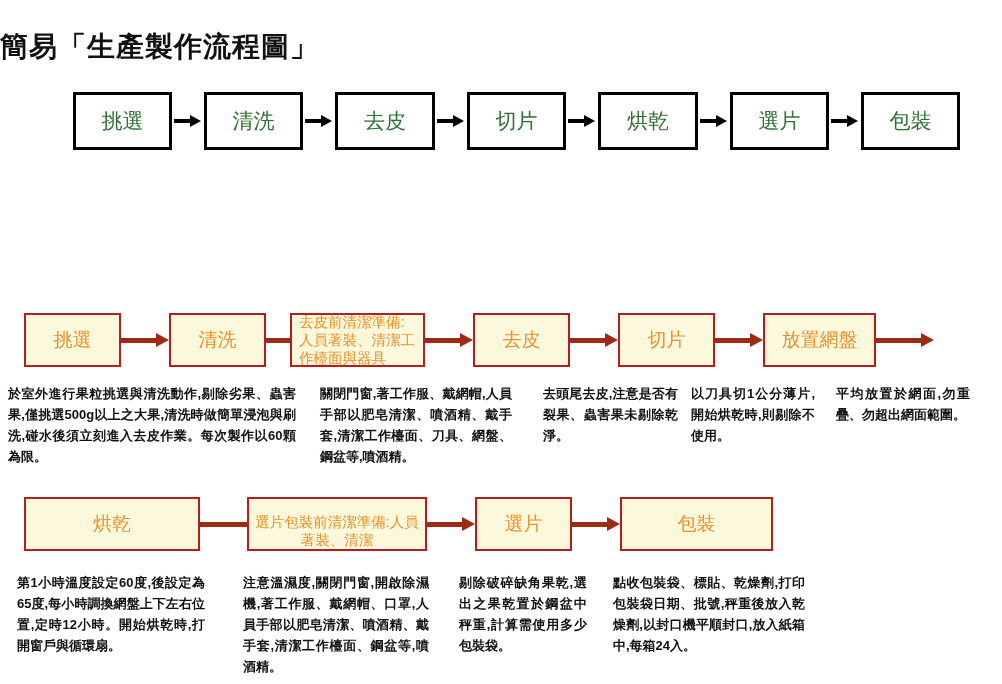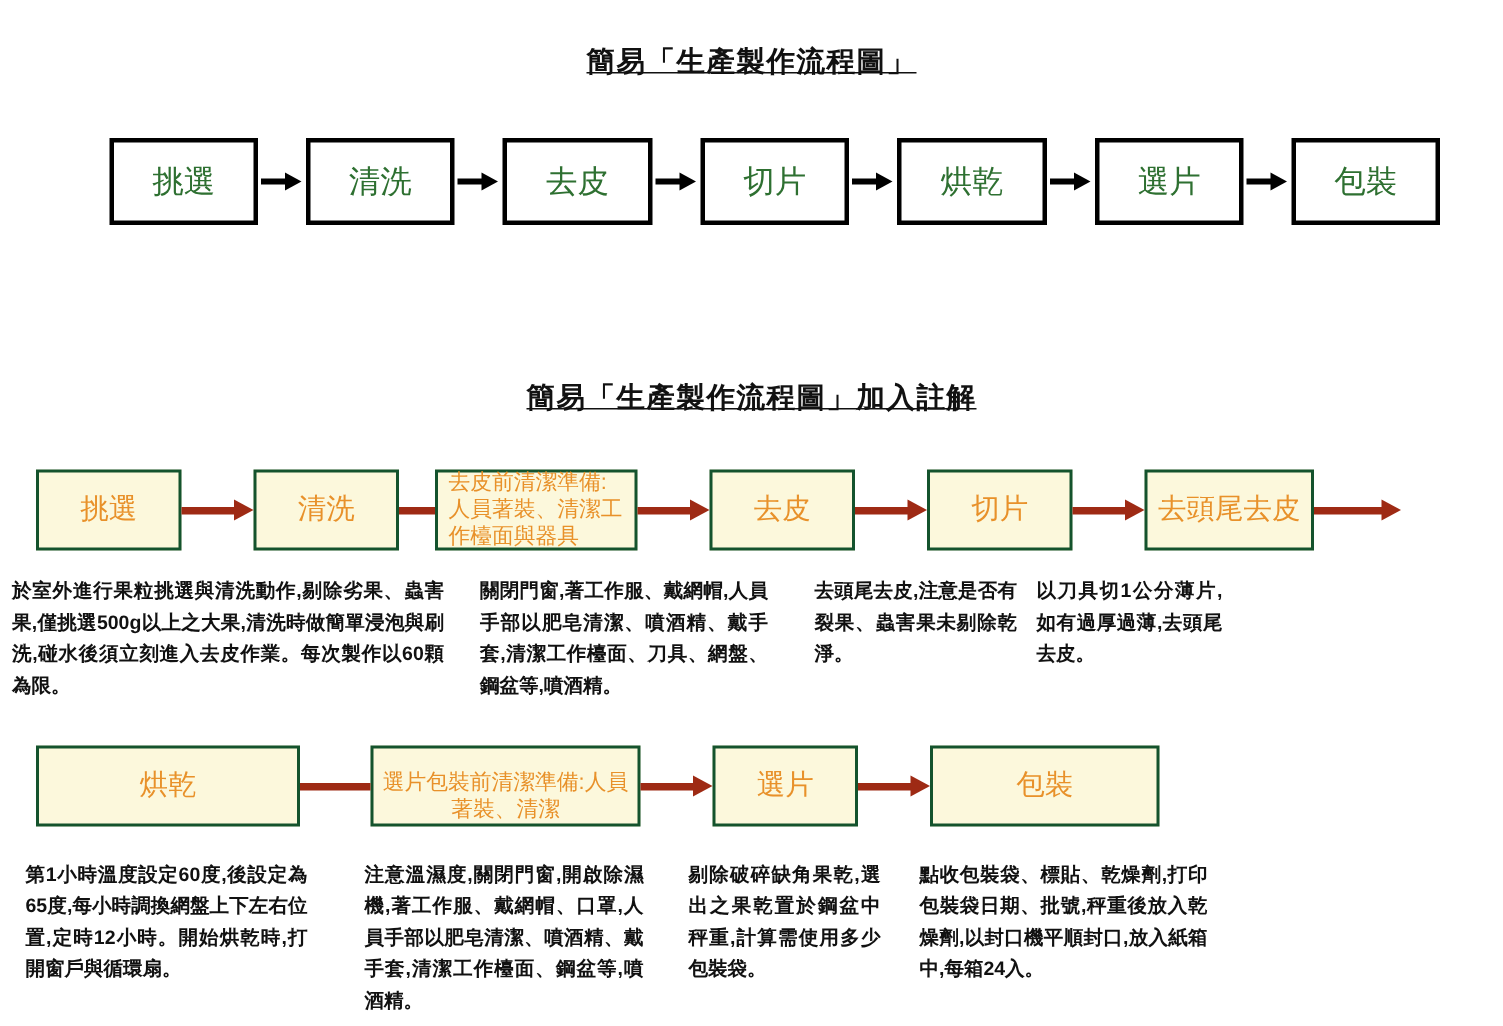--- a/index.html
+++ b/index.html
@@ -10,26 +10,25 @@
     color:#000;
     overflow:hidden;
     position:relative;
   }
   .page{position:relative;width:1002px;height:684px;}
 
   
   .title{
     position:absolute;
     width:100%;
-    text-align:center;
+    text-align:left;
     font-weight:bold;
-    font-size:19px;
+    font-size:28px;
     letter-spacing:1px;
     color:#111;
-    text-decoration:underline;
   }
   #title-1{top:28px;}
   #title-2{top:252px;}
 
   
   .row{position:absolute;display:flex;align-items:center;}
 
   
   .box-plain{
     border:3px solid #000;
@@ -54,21 +53,21 @@
   .arrow-plain::after{
     content:"";position:absolute;left:18px;top:0px;
     width:0;height:0;
     border-top:6px solid transparent;
     border-bottom:6px solid transparent;
     border-left:11px solid #000;
   }
 
   
   .box-note{
-    border:2px solid #14532d;
+    border:2px solid #b91c1c;
     background:#fcf8dc;
     color:#e8912a;
     font-size:19px;
     display:flex;
     align-items:center;
     justify-content:center;
     box-sizing:border-box;
     height:54px;
     line-height:1.25;
     text-align:center;
@@ -140,21 +139,20 @@
     <div class="arrow-plain"></div>
     <div class="box-plain" style="width:99px;">
       <span>選片</span>
     </div>
     <div class="arrow-plain"></div>
     <div class="box-plain" style="width:99px;">
       <span>包裝</span>
     </div>
   </div>
 
-  <div class="title" id="title-2">簡易「生產製作流程圖」加入註解</div>
 
   <div class="row" style="left:24px;top:313px;">
 
     <div class="box-note" style="width:97px;">
       <span>挑選</span>
     </div>
     <div class="arrow-note" style="width:48px;">
       <div class="shaft" style="width:36px;"></div>
         <div class="head" style="left:35px;"></div>
     </div>
@@ -184,32 +182,33 @@
 
     <div class="box-note" style="width:97px;">
       <span>切片</span>
     </div>
     <div class="arrow-note" style="width:48px;">
       <div class="shaft" style="width:36px;"></div>
         <div class="head" style="left:35px;"></div>
     </div>
 
     <div class="box-note" style="width:113px;">
-      <span>去頭尾去皮</span>
+      <span>放置網盤</span>
     </div>
     <div class="arrow-note" style="width:58px;">
       <div class="shaft" style="width:46px;"></div>
         <div class="head" style="left:45px;"></div>
     </div>
   </div>
 
   <div class="caption" style="left:8px;top:383px;width:288px;">於室外進行果粒挑選與清洗動作,剔除劣果、蟲害果,僅挑選500g以上之大果,清洗時做簡單浸泡與刷洗,碰水後須立刻進入去皮作業。每次製作以60顆為限。</div>
   <div class="caption" style="left:543px;top:383px;width:135px;">去頭尾去皮,注意是否有裂果、蟲害果未剔除乾淨。</div>
   <div class="caption" style="left:320px;top:383px;width:192px;">關閉門窗,著工作服、戴網帽,人員手部以肥皂清潔、噴酒精、戴手套,清潔工作檯面、刀具、網盤、鋼盆等,噴酒精。</div>
-  <div class="caption" style="left:691px;top:383px;width:124px;">以刀具切1公分薄片,如有過厚過薄,去頭尾去皮。</div>
+  <div class="caption" style="left:691px;top:383px;width:124px;">以刀具切1公分薄片,開始烘乾時,則剔除不使用。</div>
+  <div class="caption" style="left:836px;top:383px;width:134px;">平均放置於網面,勿重疊、勿超出網面範圍。</div>
 
   <div class="row" style="left:24px;top:497px;">
 
     <div class="box-note" style="width:176px;">
       <span>烘乾</span>
     </div>
     <div class="arrow-note noHead" style="width:47px;">
       <div class="shaft" style="width:47px;"></div>
     </div>
 

